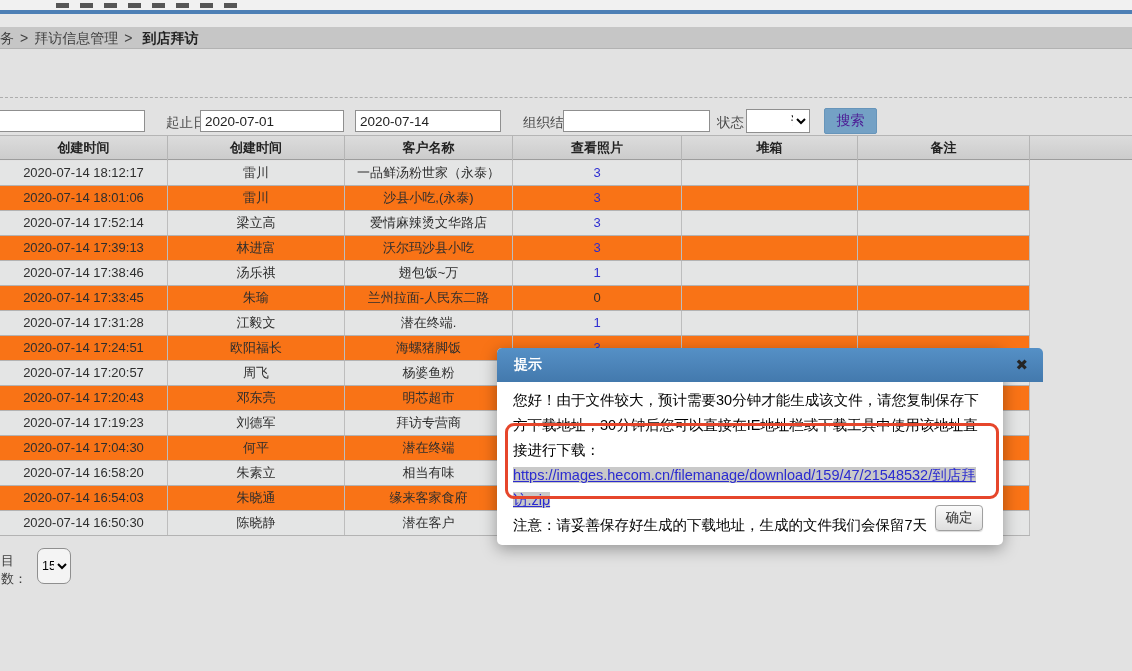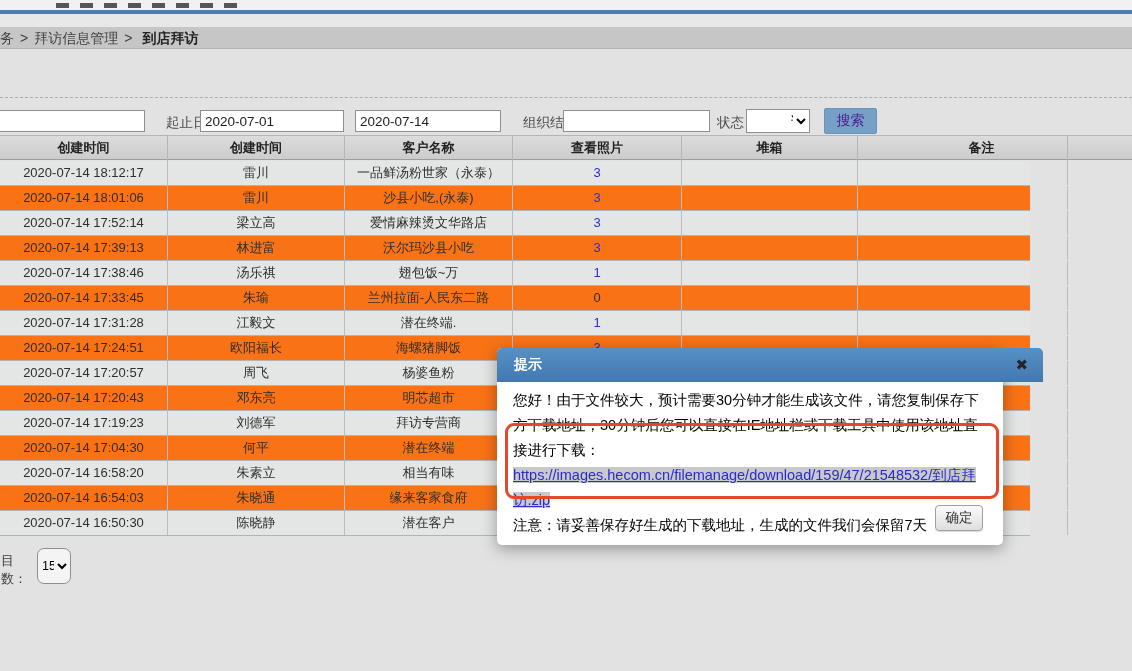--- a/index.html
+++ b/index.html
@@ -48,21 +48,21 @@
   .trow { position:relative; width:1030px; height:25px; border-bottom:1px solid #b3b3b3; }
   .trow.odd  { background:#e4e5e5; }
   .trow.even { background:#f97316; }
   .tcell { position:absolute; top:0; height:24px; line-height:24px; text-align:center;
     font-size:13px; color:#2e2e2e; border-right:1px solid #bdbdbd; overflow:hidden; white-space:nowrap; }
   .c0 { left:0;    width:168px; }
   .c1 { left:168px; width:177px; }
   .c2 { left:345px; width:168px; }
   .c3 { left:513px; width:169px; }
   .c4 { left:682px; width:176px; }
-  .c5 { left:896px; width:172px; }
+  .c5 { left:858px; width:172px; }
   .photolink { color:#2d2dd2; cursor:pointer; }
   
   .pager { position:absolute; left:0; top:548px; height:24px; font-size:13px; color:#3f3f3f; }
   .pager-label { position:absolute; left:1px; top:4px; }
   .sel-pagesize { position:absolute; left:37px; top:0; width:34px; height:36px; font-size:12.5px;
     border:1px solid #8f8f8f; border-radius:7px; background:#f4f4f4; font-family:inherit; }
   
   .modal { position:absolute; left:497px; top:348px; width:506px; height:197px; background:#fff;
     border-radius:5px; box-shadow:0 4px 16px rgba(0,0,0,.35); z-index:50; }
   .modal-head { position:absolute; left:0; top:0; width:546px; height:34px;

